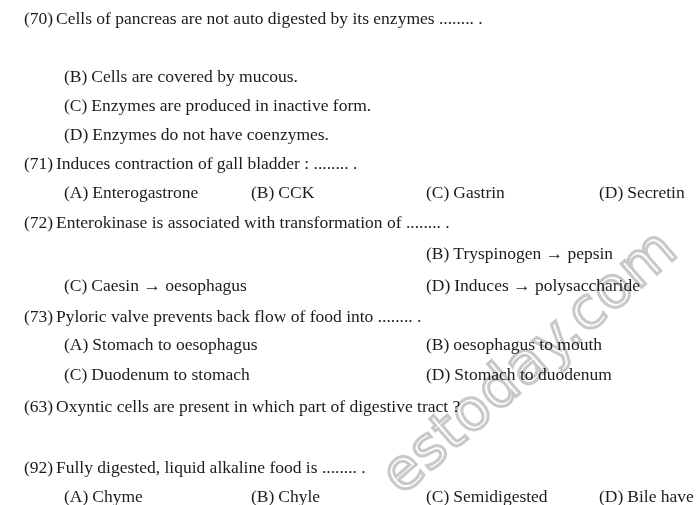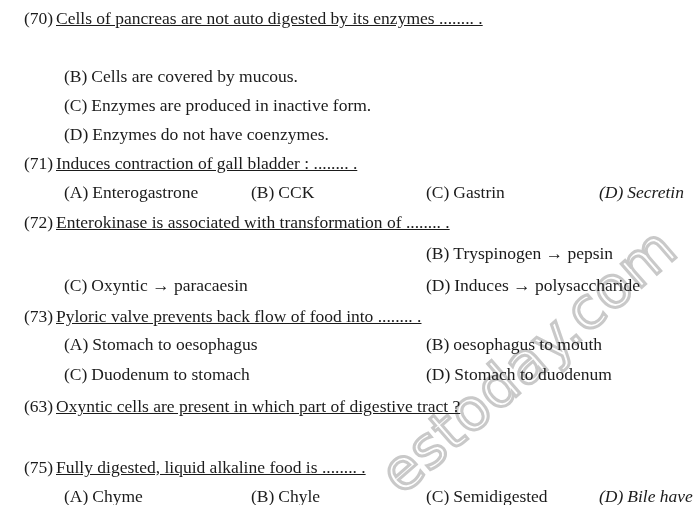--- a/index.html
+++ b/index.html
@@ -14,26 +14,26 @@
     color: #1b1b1b;
   }
   .line {
     position: absolute;
     left: 16px;
     width: 697px;
     height: 22px;
     white-space: nowrap;
   }
   .qnum  { position: absolute; left: 8px;  }
-  .qtext { position: absolute; left: 40px; text-decoration: underline; }
+  .qtext { position: absolute; left: 40px; }
   .opt   { position: absolute; }
   .c1 { left: 48px;  }
   .c2 { left: 235px; }
   .c3 { left: 410px; }
-  .c4 { left: 583px; font-style: italic; }
+  .c4 { left: 583px; }
   .olabel { margin-right: 4px; }
   #watermark {
     position: absolute;
     left: 370px;
     top: 460px;
     transform: rotate(-41deg);
     transform-origin: 0 0;
     font-family: "DejaVu Sans", sans-serif;
     font-size: 57px;
     line-height: 1;
@@ -79,21 +79,21 @@
   </div>
 
   <div class="line" style="top:212px">
     <span class="qnum">(72)</span>
     <span class="qtext">Enterokinase is associated with transformation of ........ .</span>
   </div>
   <div class="line" style="top:243px">
     <span class="opt c3"><span class="olabel">(B)</span><span>Tryspinogen → pepsin</span></span>
   </div>
   <div class="line" style="top:275px">
-    <span class="opt c1"><span class="olabel">(C)</span><span>Oxyntic → paracaesin</span></span>
+    <span class="opt c1"><span class="olabel">(C)</span><span>Caesin → oesophagus</span></span>
     <span class="opt c3"><span class="olabel">(D)</span><span>Induces → polysaccharide</span></span>
   </div>
 
   <div class="line" style="top:306px">
     <span class="qnum">(73)</span>
     <span class="qtext">Pyloric valve prevents back flow of food into ........ .</span>
   </div>
   <div class="line" style="top:364px">
     <span class="opt c1"><span class="olabel">(C)</span><span>Duodenum to stomach</span></span>
     <span class="opt c3"><span class="olabel">(D)</span><span>Stomach to duodenum</span></span>
@@ -102,21 +102,21 @@
     <span class="opt c1"><span class="olabel">(A)</span><span>Stomach to oesophagus</span></span>
     <span class="opt c3"><span class="olabel">(B)</span><span>oesophagus to mouth</span></span>
   </div>
 
   <div class="line" style="top:396px">
     <span class="qnum">(63)</span>
     <span class="qtext">Oxyntic cells are present in which part of digestive tract ?</span>
   </div>
 
   <div class="line" style="top:457px">
-    <span class="qnum">(75)</span>
+    <span class="qnum">(92)</span>
     <span class="qtext">Fully digested, liquid alkaline food is ........ .</span>
   </div>
   <div class="line" style="top:486px">
     <span class="opt c1"><span class="olabel">(A)</span><span>Chyme</span></span>
     <span class="opt c2"><span class="olabel">(B)</span><span>Chyle</span></span>
     <span class="opt c3"><span class="olabel">(C)</span><span>Semidigested</span></span>
     <span class="opt c4"><span class="olabel">(D)</span><span>Bile have</span></span>
   </div>
 
 </div>

